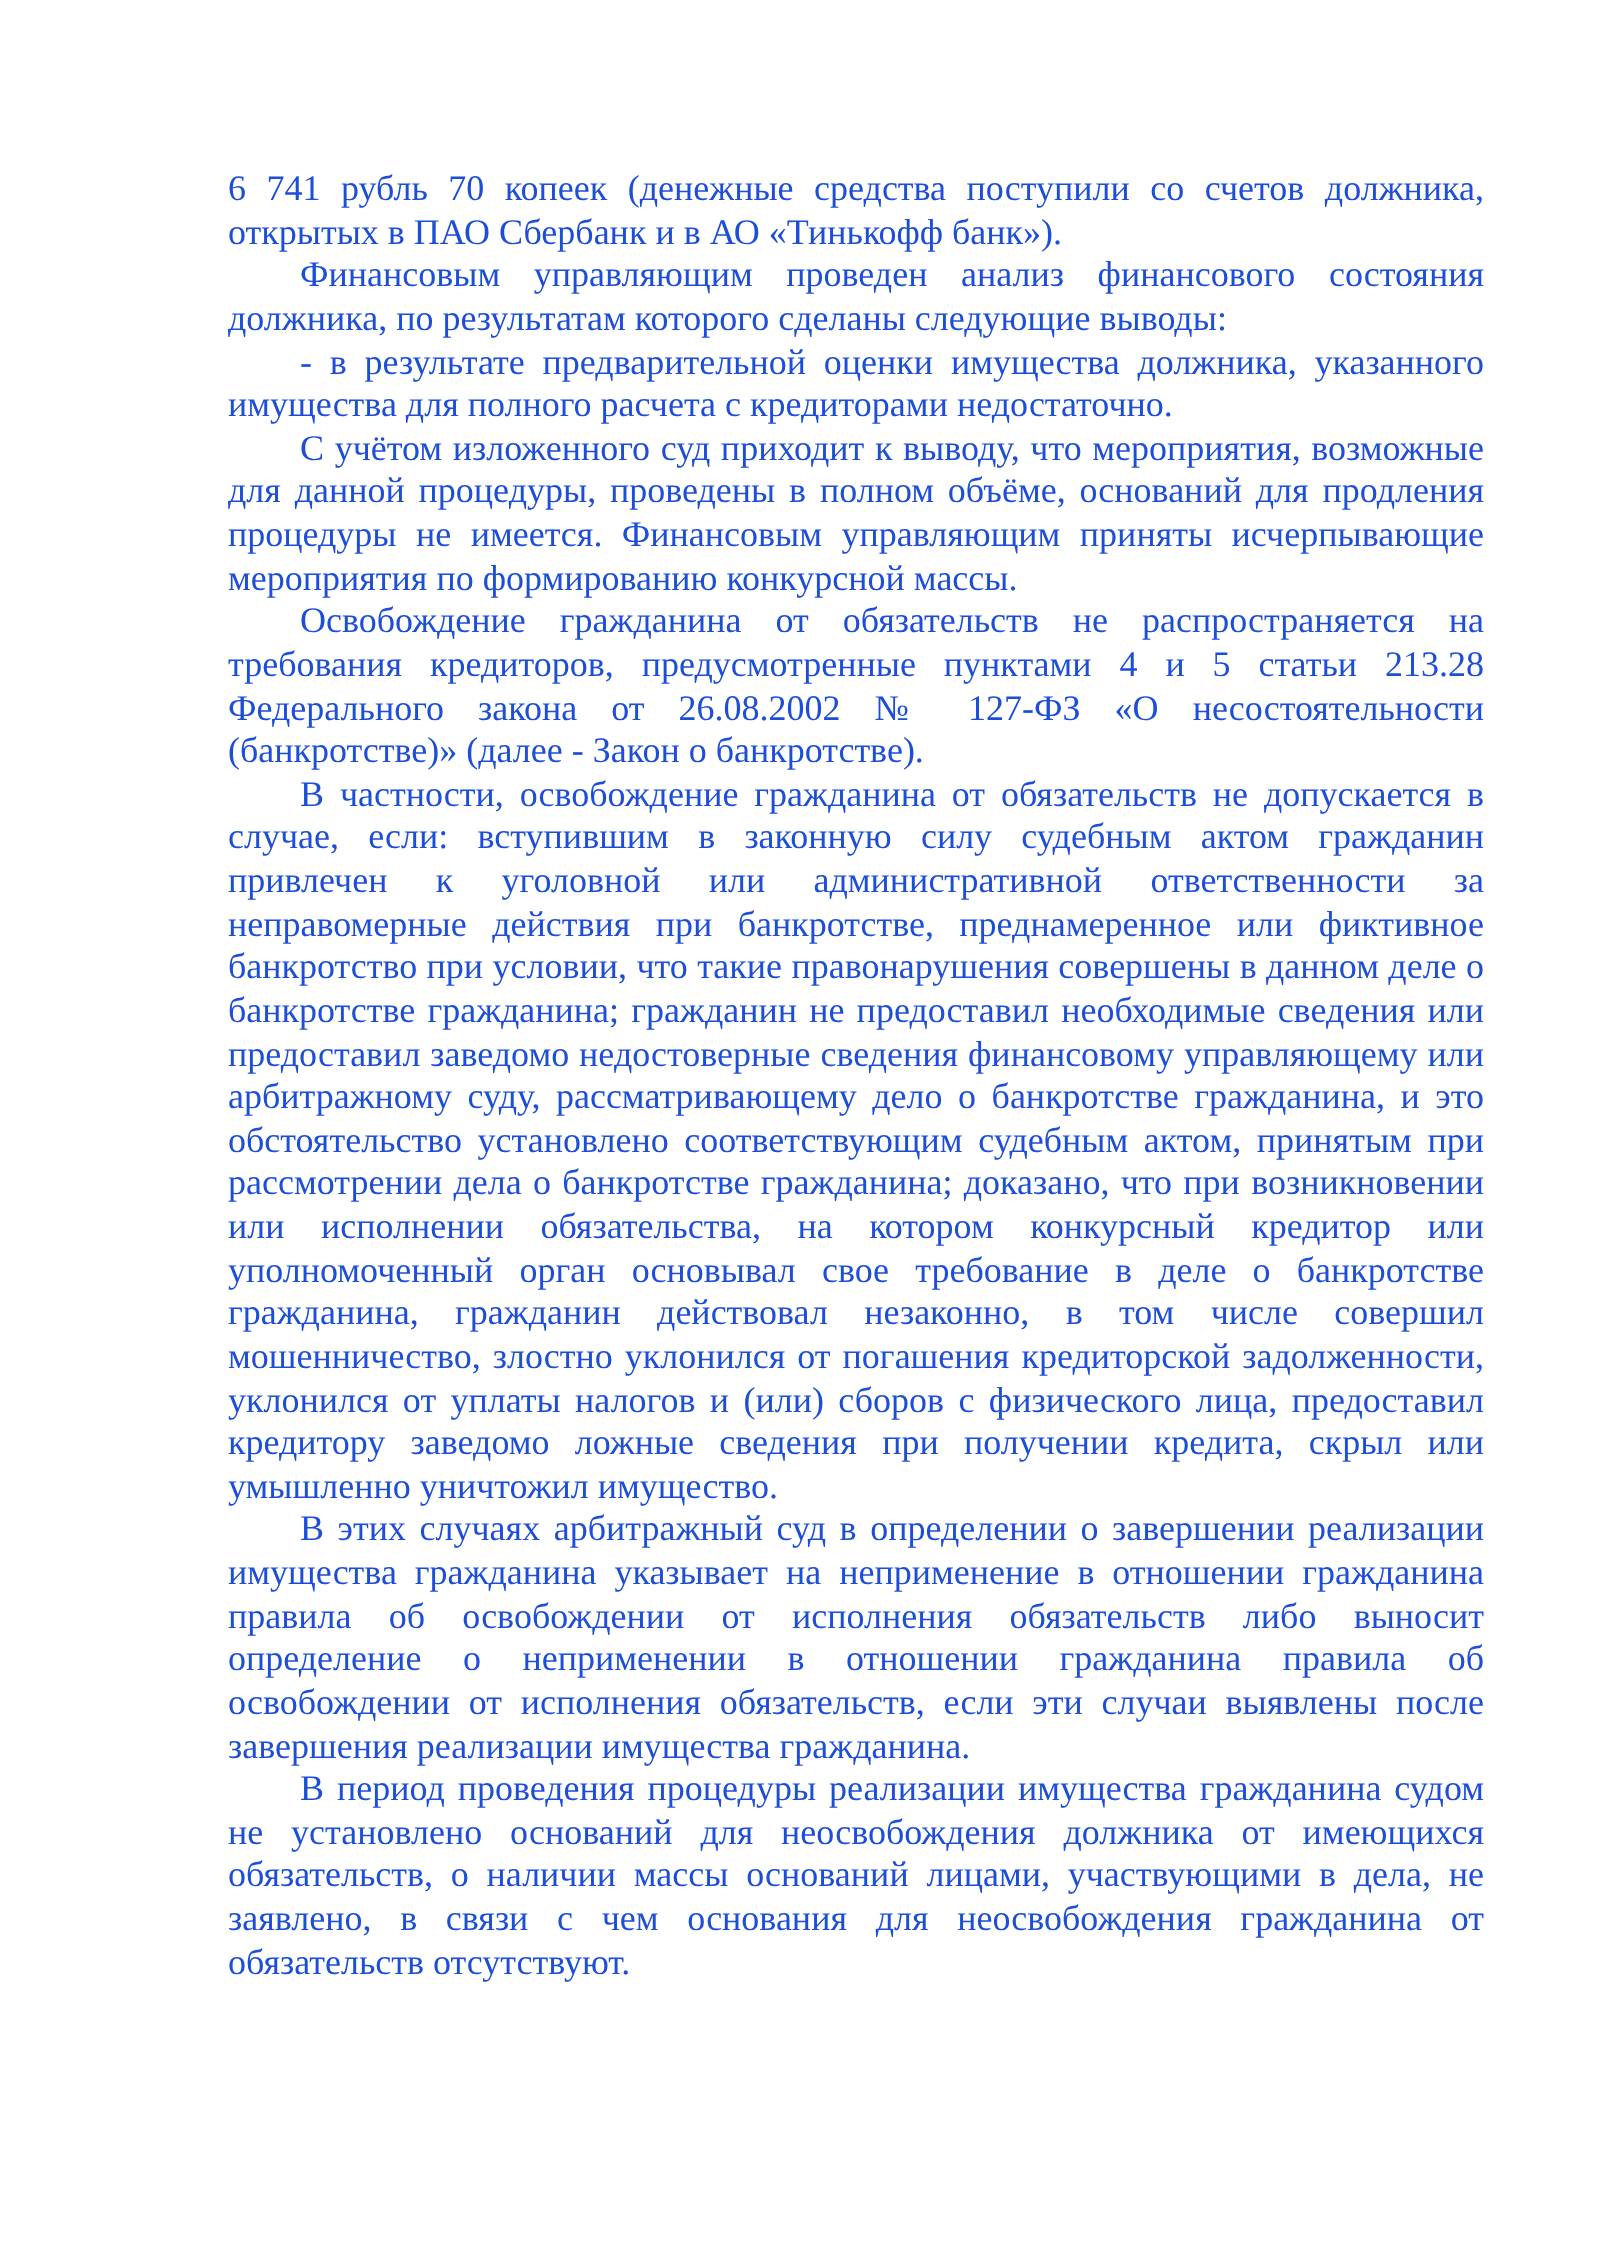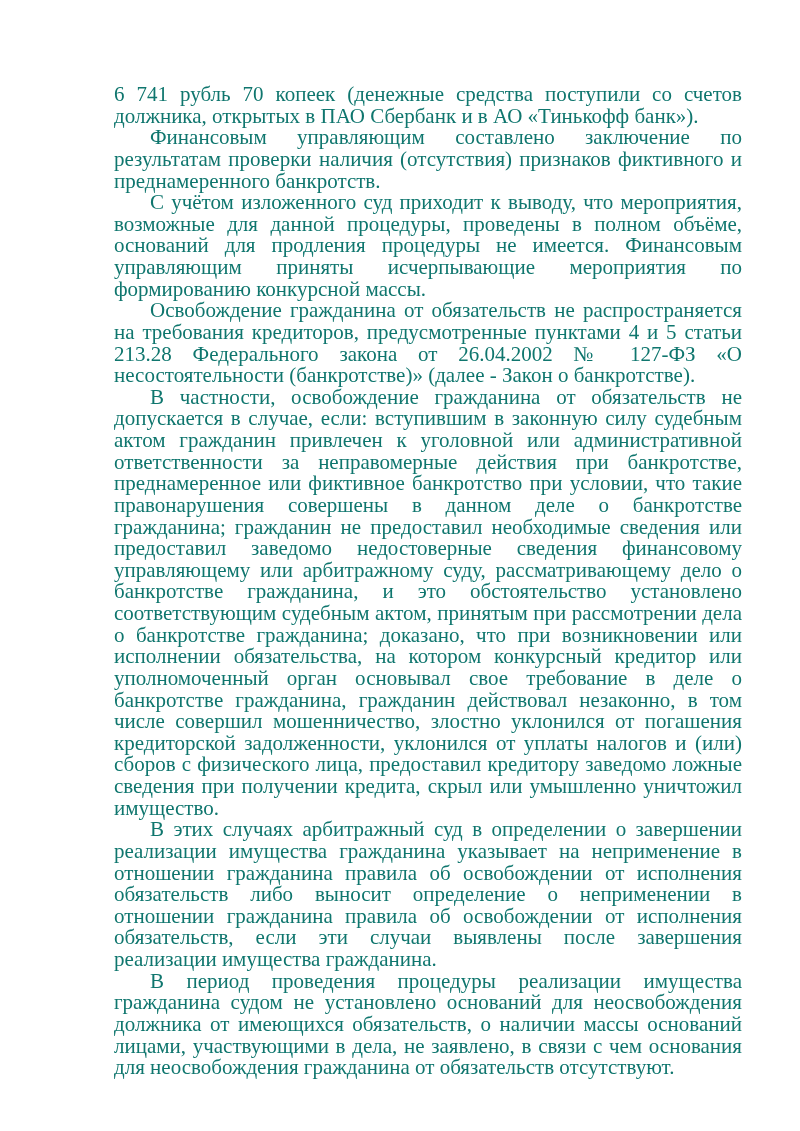--- a/index.html
+++ b/index.html
@@ -12,39 +12,40 @@
     height: 1131px;
     position: relative;
     overflow: hidden;
   }
   .page {
     position: absolute;
     left: 114px;
     top: 84px;
     width: 628px;
     font-family: "Liberation Serif", "DejaVu Serif", serif;
-    font-size: 21px;
+    font-size: 18px;
     line-height: 21.62px;
-    color: #0f766e;
+    color: #1d4ed8;
     text-align: justify;
   }
   .page p {
     margin: 0;
     padding: 0;
     text-indent: 36px;
     hyphens: none;
   }
   .page p.continuation {
     text-indent: 0;
   }
 </style>
 </head>
 <body>
 
 <div class="page">
   <p class="continuation">6 741 рубль 70 копеек (денежные средства поступили со счетов должника, открытых в ПАО Сбербанк и в АО «Тинькофф банк»).</p>
-  <p>Финансовым управляющим составлено заключение по результатам проверки наличия (отсутствия) признаков фиктивного и преднамеренного банкротств.</p>
+  <p>Финансовым управляющим проведен анализ финансового состояния должника, по результатам которого сделаны следующие выводы:</p>
+  <p>- в результате предварительной оценки имущества должника, указанного имущества для полного расчета с кредиторами недостаточно.</p>
   <p>С учётом изложенного суд приходит к выводу, что мероприятия, возможные для данной процедуры, проведены в полном объёме, оснований для продления процедуры не имеется. Финансовым управляющим приняты исчерпывающие мероприятия по формированию конкурсной массы.</p>
-  <p>Освобождение гражданина от обязательств не распространяется на требования кредиторов, предусмотренные пунктами 4 и 5 статьи 213.28 Федерального закона от 26.04.2002 № 127-ФЗ «О несостоятельности (банкротстве)» (далее - Закон о банкротстве).</p>
+  <p>Освобождение гражданина от обязательств не распространяется на требования кредиторов, предусмотренные пунктами 4 и 5 статьи 213.28 Федерального закона от 26.08.2002 № 127-ФЗ «О несостоятельности (банкротстве)» (далее - Закон о банкротстве).</p>
   <p>В частности, освобождение гражданина от обязательств не допускается в случае, если: вступившим в законную силу судебным актом гражданин привлечен к уголовной или административной ответственности за неправомерные действия при банкротстве, преднамеренное или фиктивное банкротство при условии, что такие правонарушения совершены в данном деле о банкротстве гражданина; гражданин не предоставил необходимые сведения или предоставил заведомо недостоверные сведения финансовому управляющему или арбитражному суду, рассматривающему дело о банкротстве гражданина, и это обстоятельство установлено соответствующим судебным актом, принятым при рассмотрении дела о банкротстве гражданина; доказано, что при возникновении или исполнении обязательства, на котором конкурсный кредитор или уполномоченный орган основывал свое требование в деле о банкротстве гражданина, гражданин действовал незаконно, в том числе совершил мошенничество, злостно уклонился от погашения кредиторской задолженности, уклонился от уплаты налогов и (или) сборов с физического лица, предоставил кредитору заведомо ложные сведения при получении кредита, скрыл или умышленно уничтожил имущество.</p>
   <p>В этих случаях арбитражный суд в определении о завершении реализации имущества гражданина указывает на неприменение в отношении гражданина правила об освобождении от исполнения обязательств либо выносит определение о неприменении в отношении гражданина правила об освобождении от исполнения обязательств, если эти случаи выявлены после завершения реализации имущества гражданина.</p>
   <p>В период проведения процедуры реализации имущества гражданина судом не установлено оснований для неосвобождения должника от имеющихся обязательств, о наличии массы оснований лицами, участвующими в дела, не заявлено, в связи с чем основания для неосвобождения гражданина от обязательств отсутствуют.</p>
 </div>
 
 </body></html>

